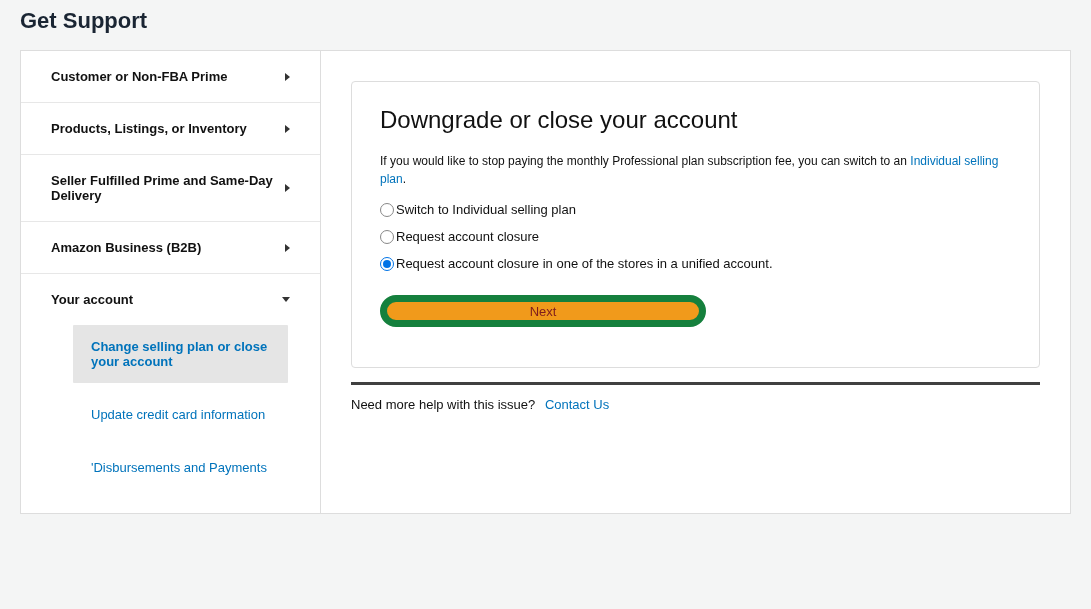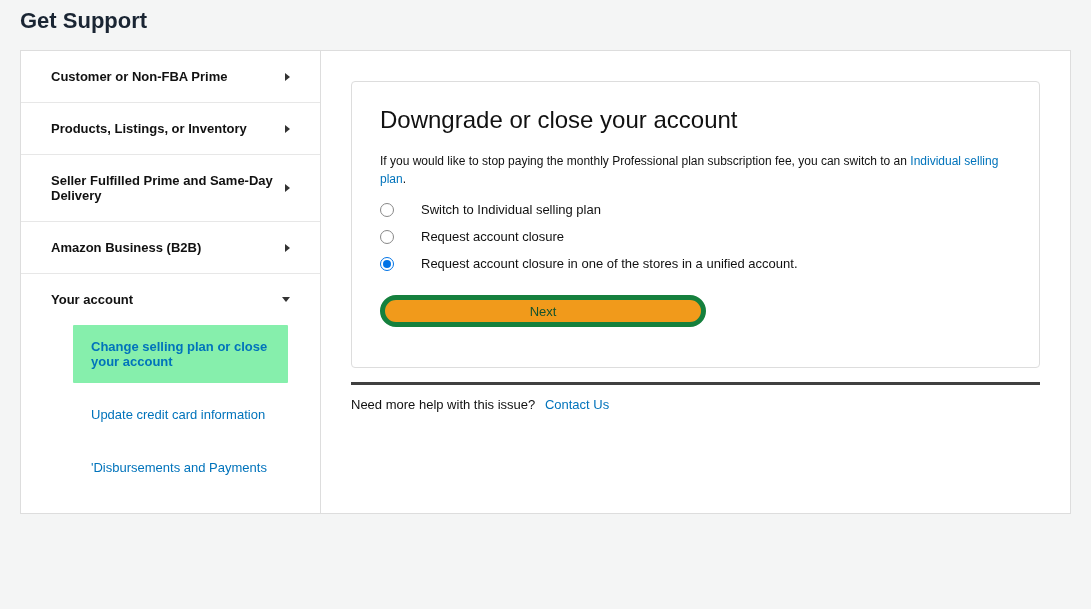--- a/index.html
+++ b/index.html
@@ -49,21 +49,21 @@
     .sub-item {
       display: block;
       padding: 14px 14px 14px 18px;
       margin: 0 32px 10px 52px;
       font-size: 13px;
       color: #0073bb;
       cursor: pointer;
       border-radius: 1px;
     }
     .sub-item.active {
-      background: #86efac;
+      background: #e5e5e5;
       color: #0073bb;
       font-weight: 700;
     }
     .main {
       flex: 1;
       background: #fff;
       border: 1px solid #ddd;
       padding: 30px;
       min-height: 390px;
     }
@@ -85,21 +85,21 @@
       margin-bottom: 14px;
       margin-top: 12px;
     }
     .card-intro a {
       color: #0073bb;
       text-decoration: none;
     }
     .radio-row {
       display: flex;
       align-items: center;
-      gap: 27px;
+      gap: 2px;
       margin: 6px 0 12px 0;
       font-size: 13px;
       cursor: pointer;
     }
     .radio {
       width: 14px;
       height: 14px;
       border-radius: 50%;
       border: 1px solid #888;
       display: inline-flex;
@@ -116,24 +116,24 @@
       height: 8px;
       border-radius: 50%;
       background: #0073e6;
     }
     .next-btn {
       margin-top: 24px;
       width: 326px;
       height: 32px;
       background: linear-gradient(#f8ac30, #ee9000);
       background: #f19a1b;
-      border: 5px solid #15803d;
+      border: 7px solid #15803d;
       border-radius: 16px;
       font-size: 13px;
-      color: #14532d;
+      color: #7f1d1d;
       cursor: pointer;
       display: flex;
       align-items: center;
       justify-content: center;
     }
     .help-row {
       border-top: 3px solid #404040;
       margin-top: 14px;
       padding-top: 12px;
       font-size: 13px;

